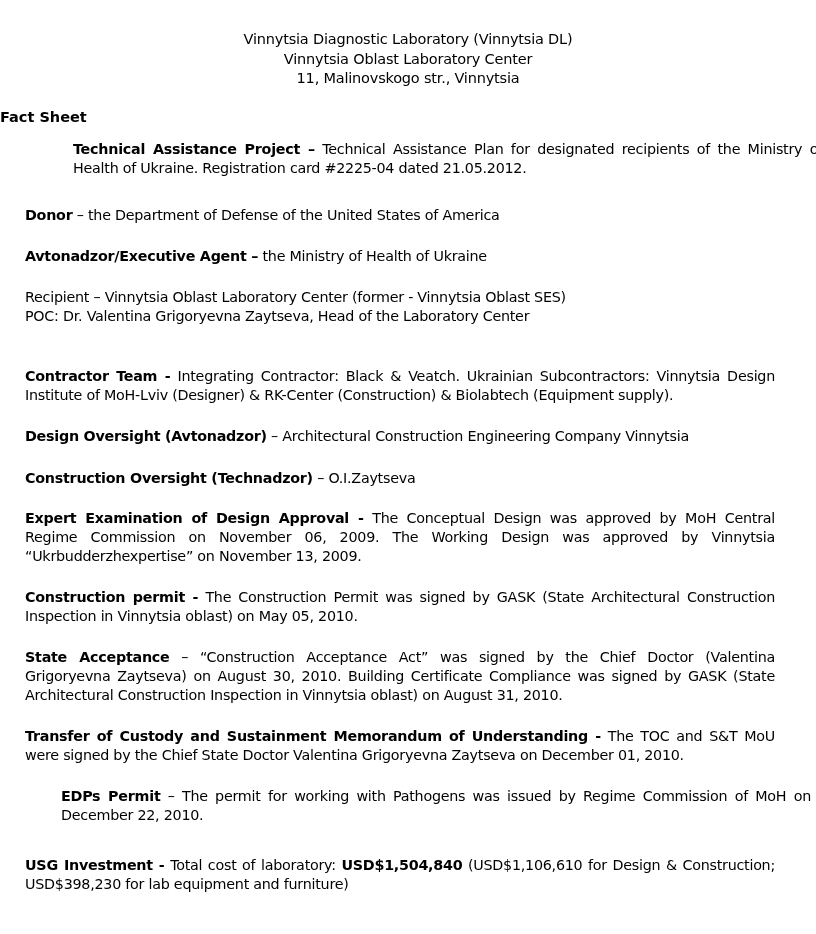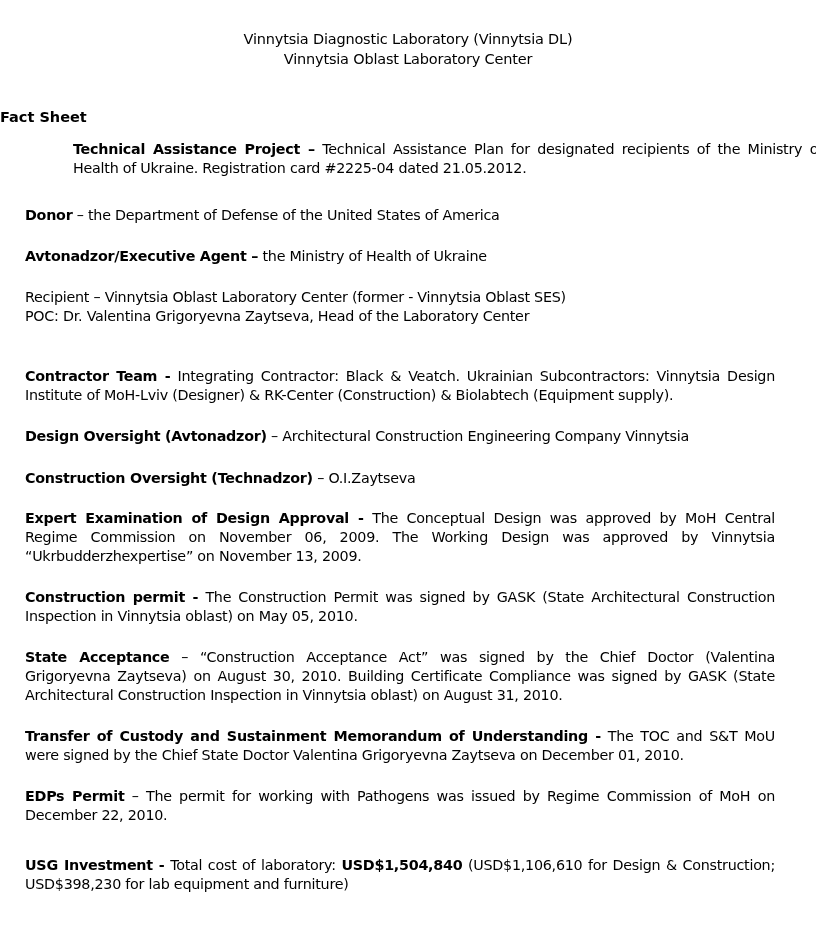--- a/index.html
+++ b/index.html
@@ -24,20 +24,21 @@
   }
   .para.left { text-align: left; }
   .para b { font-weight: bold; }
 </style>
 </head>
 <body>
 
 <div class="header">
   <div>Vinnytsia Diagnostic Laboratory (Vinnytsia DL)</div>
   <div>Vinnytsia Oblast Laboratory Center</div>
+  <div>11, Malinovskogo str., Vinnytsia</div>
 </div>
 <div class="factsheet">Fact Sheet</div>
 
 <div class="para" style="top:140px;margin-left:48px;">
   <b>Technical Assistance Project –</b><span> Technical Assistance Plan for designated recipients of the Ministry of Health of Ukraine. Registration card #2225-04 dated 21.05.2012.</span>
 </div>
 
 <div class="para left" style="top:206px;">
   <b>Donor</b><span> – the Department of Defense of the United States of America</span>
 </div>
@@ -72,19 +73,19 @@
 </div>
 
 <div class="para" style="top:648px;">
   <b>State Acceptance</b><span> – “Construction Acceptance Act” was signed by the Chief Doctor (Valentina Grigoryevna Zaytseva) on August 30, 2010. Building Certificate Compliance was signed by GASK (State Architectural Construction Inspection in Vinnytsia oblast) on August 31, 2010.</span>
 </div>
 
 <div class="para" style="top:727px;">
   <b>Transfer of Custody and Sustainment Memorandum of Understanding -</b><span> The TOC and S&amp;T MoU were signed by the Chief State Doctor Valentina Grigoryevna Zaytseva on December 01, 2010.</span>
 </div>
 
-<div class="para" style="top:787px;">
+<div class="para" style="top:787px;margin-left:36px;">
   <b>EDPs Permit</b><span> – The permit for working with Pathogens was issued by Regime Commission of MoH on December 22, 2010.</span>
 </div>
 
 <div class="para" style="top:856px;">
   <b>USG Investment -</b><span> Total cost of laboratory: </span><b>USD$1,504,840</b><span> (USD$1,106,610 for Design &amp; Construction; USD$398,230 for lab equipment and furniture)</span>
 </div>
 
 </body></html>

